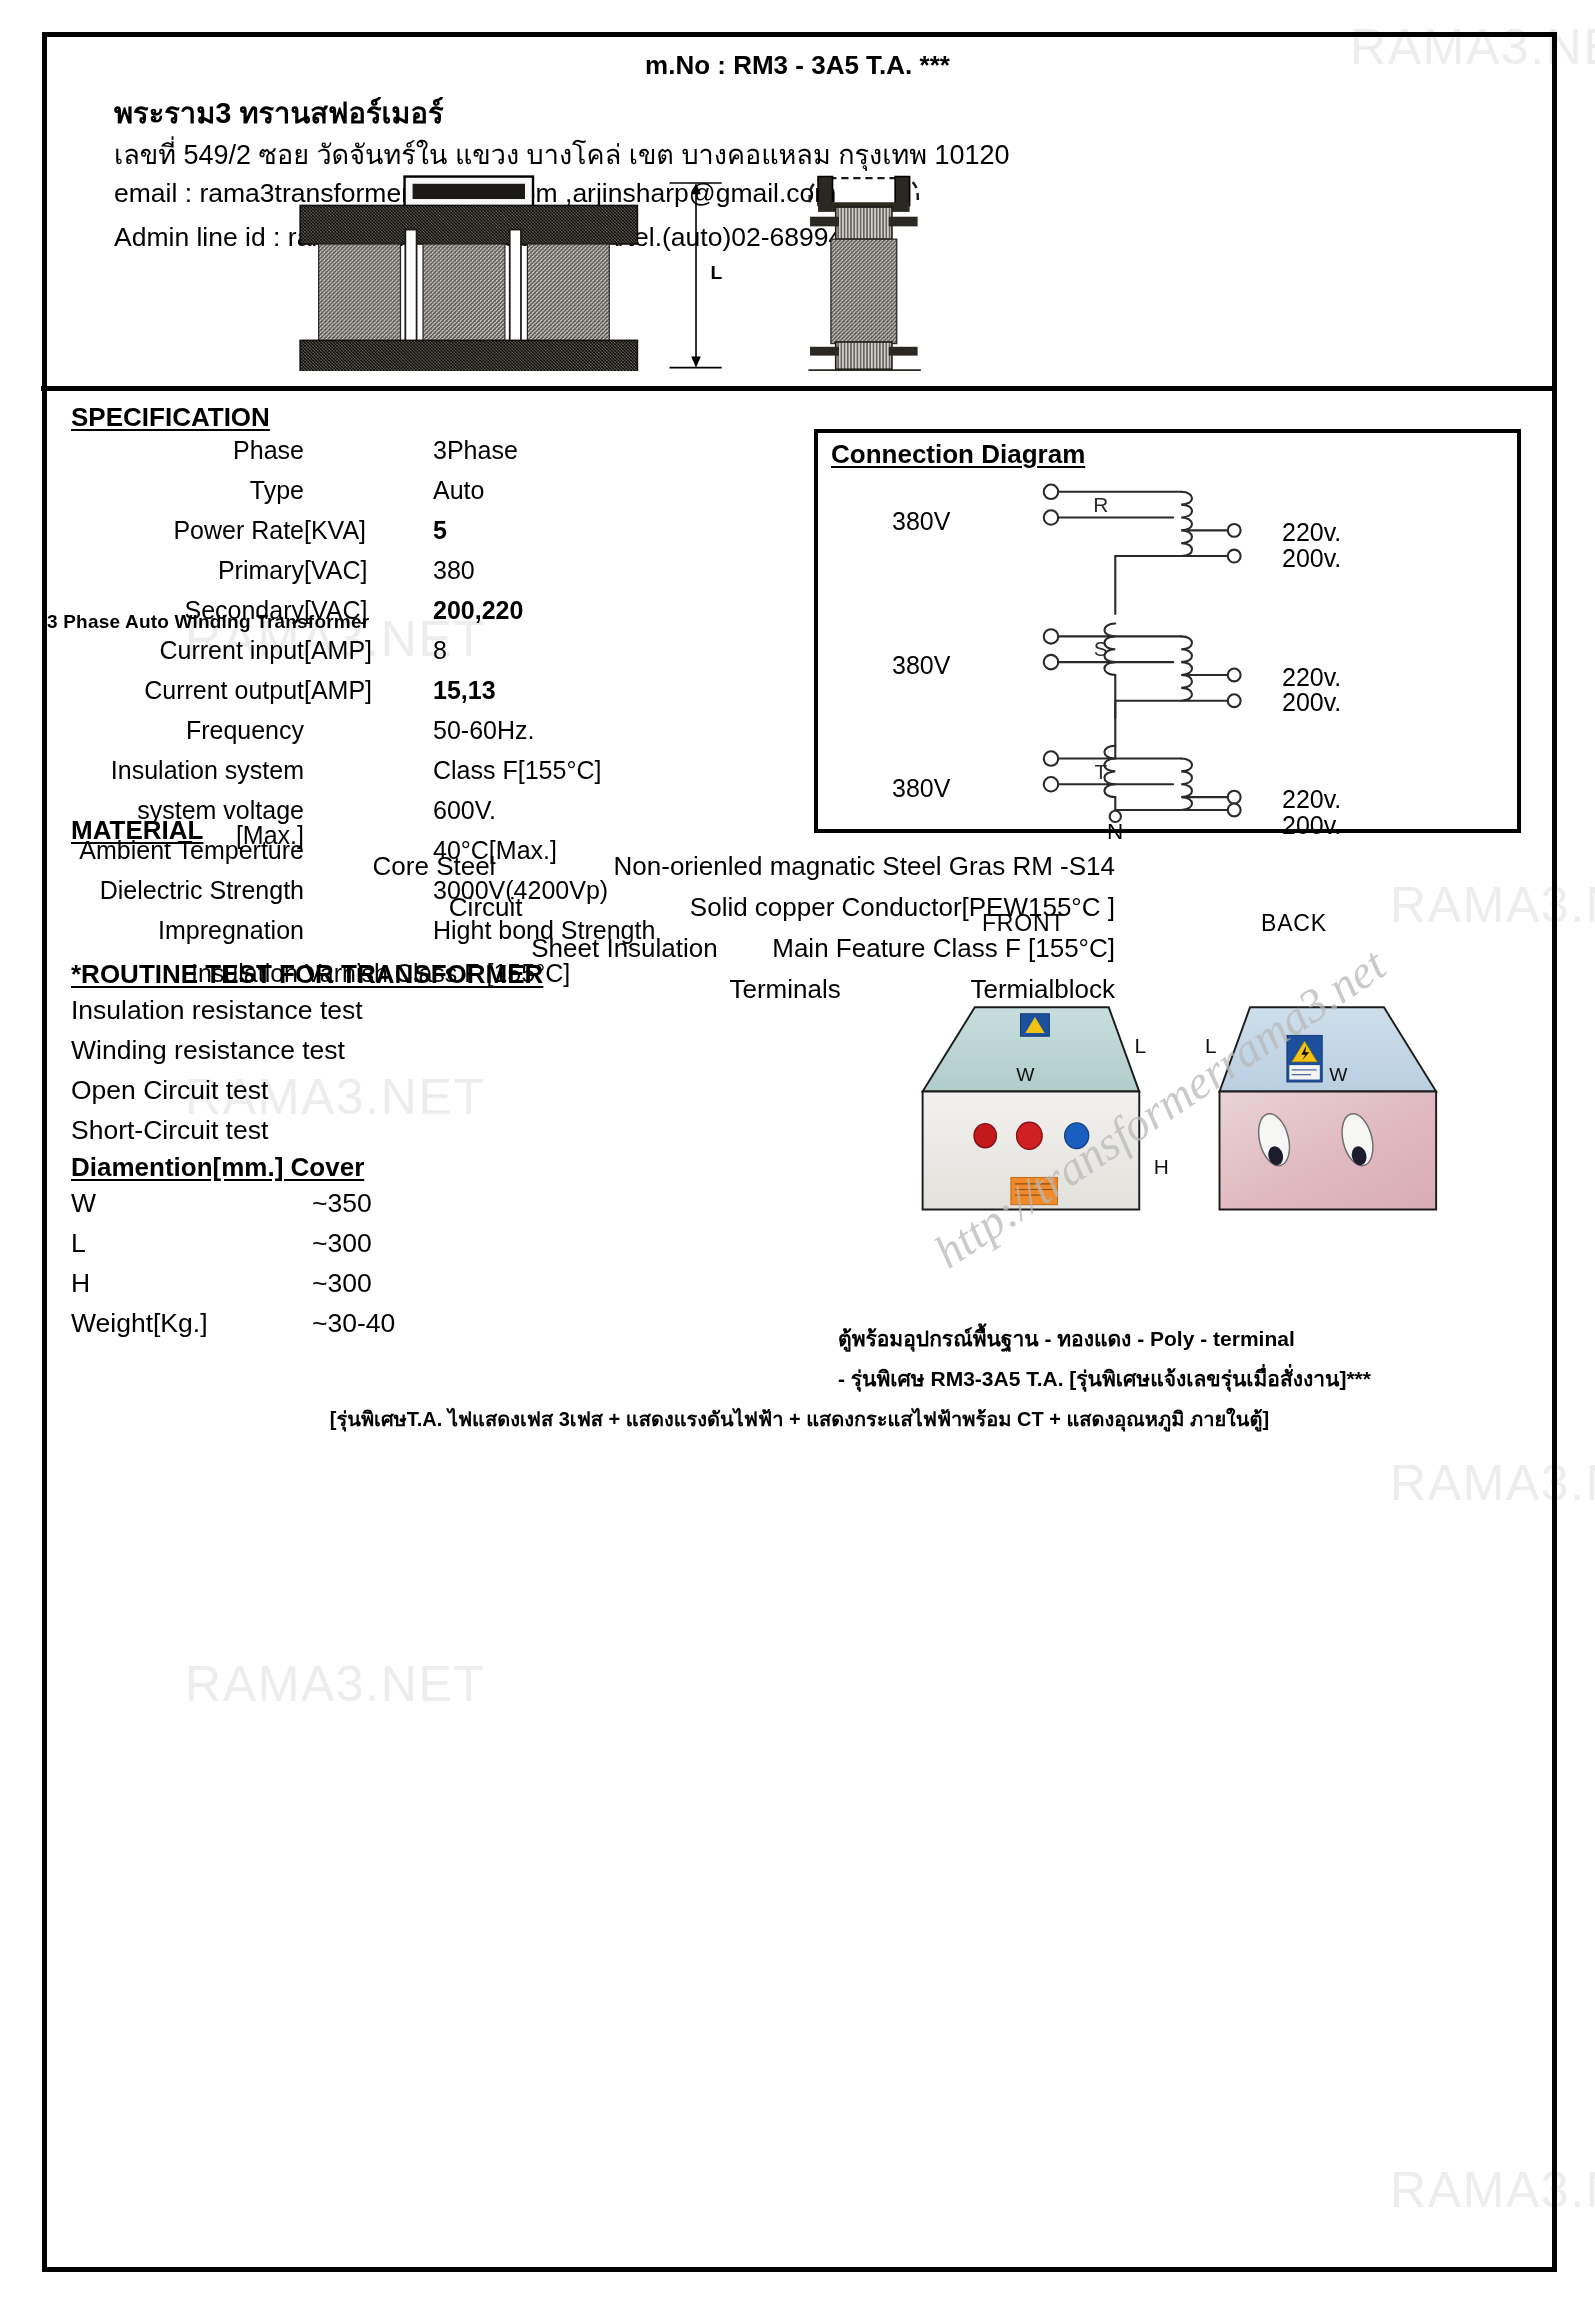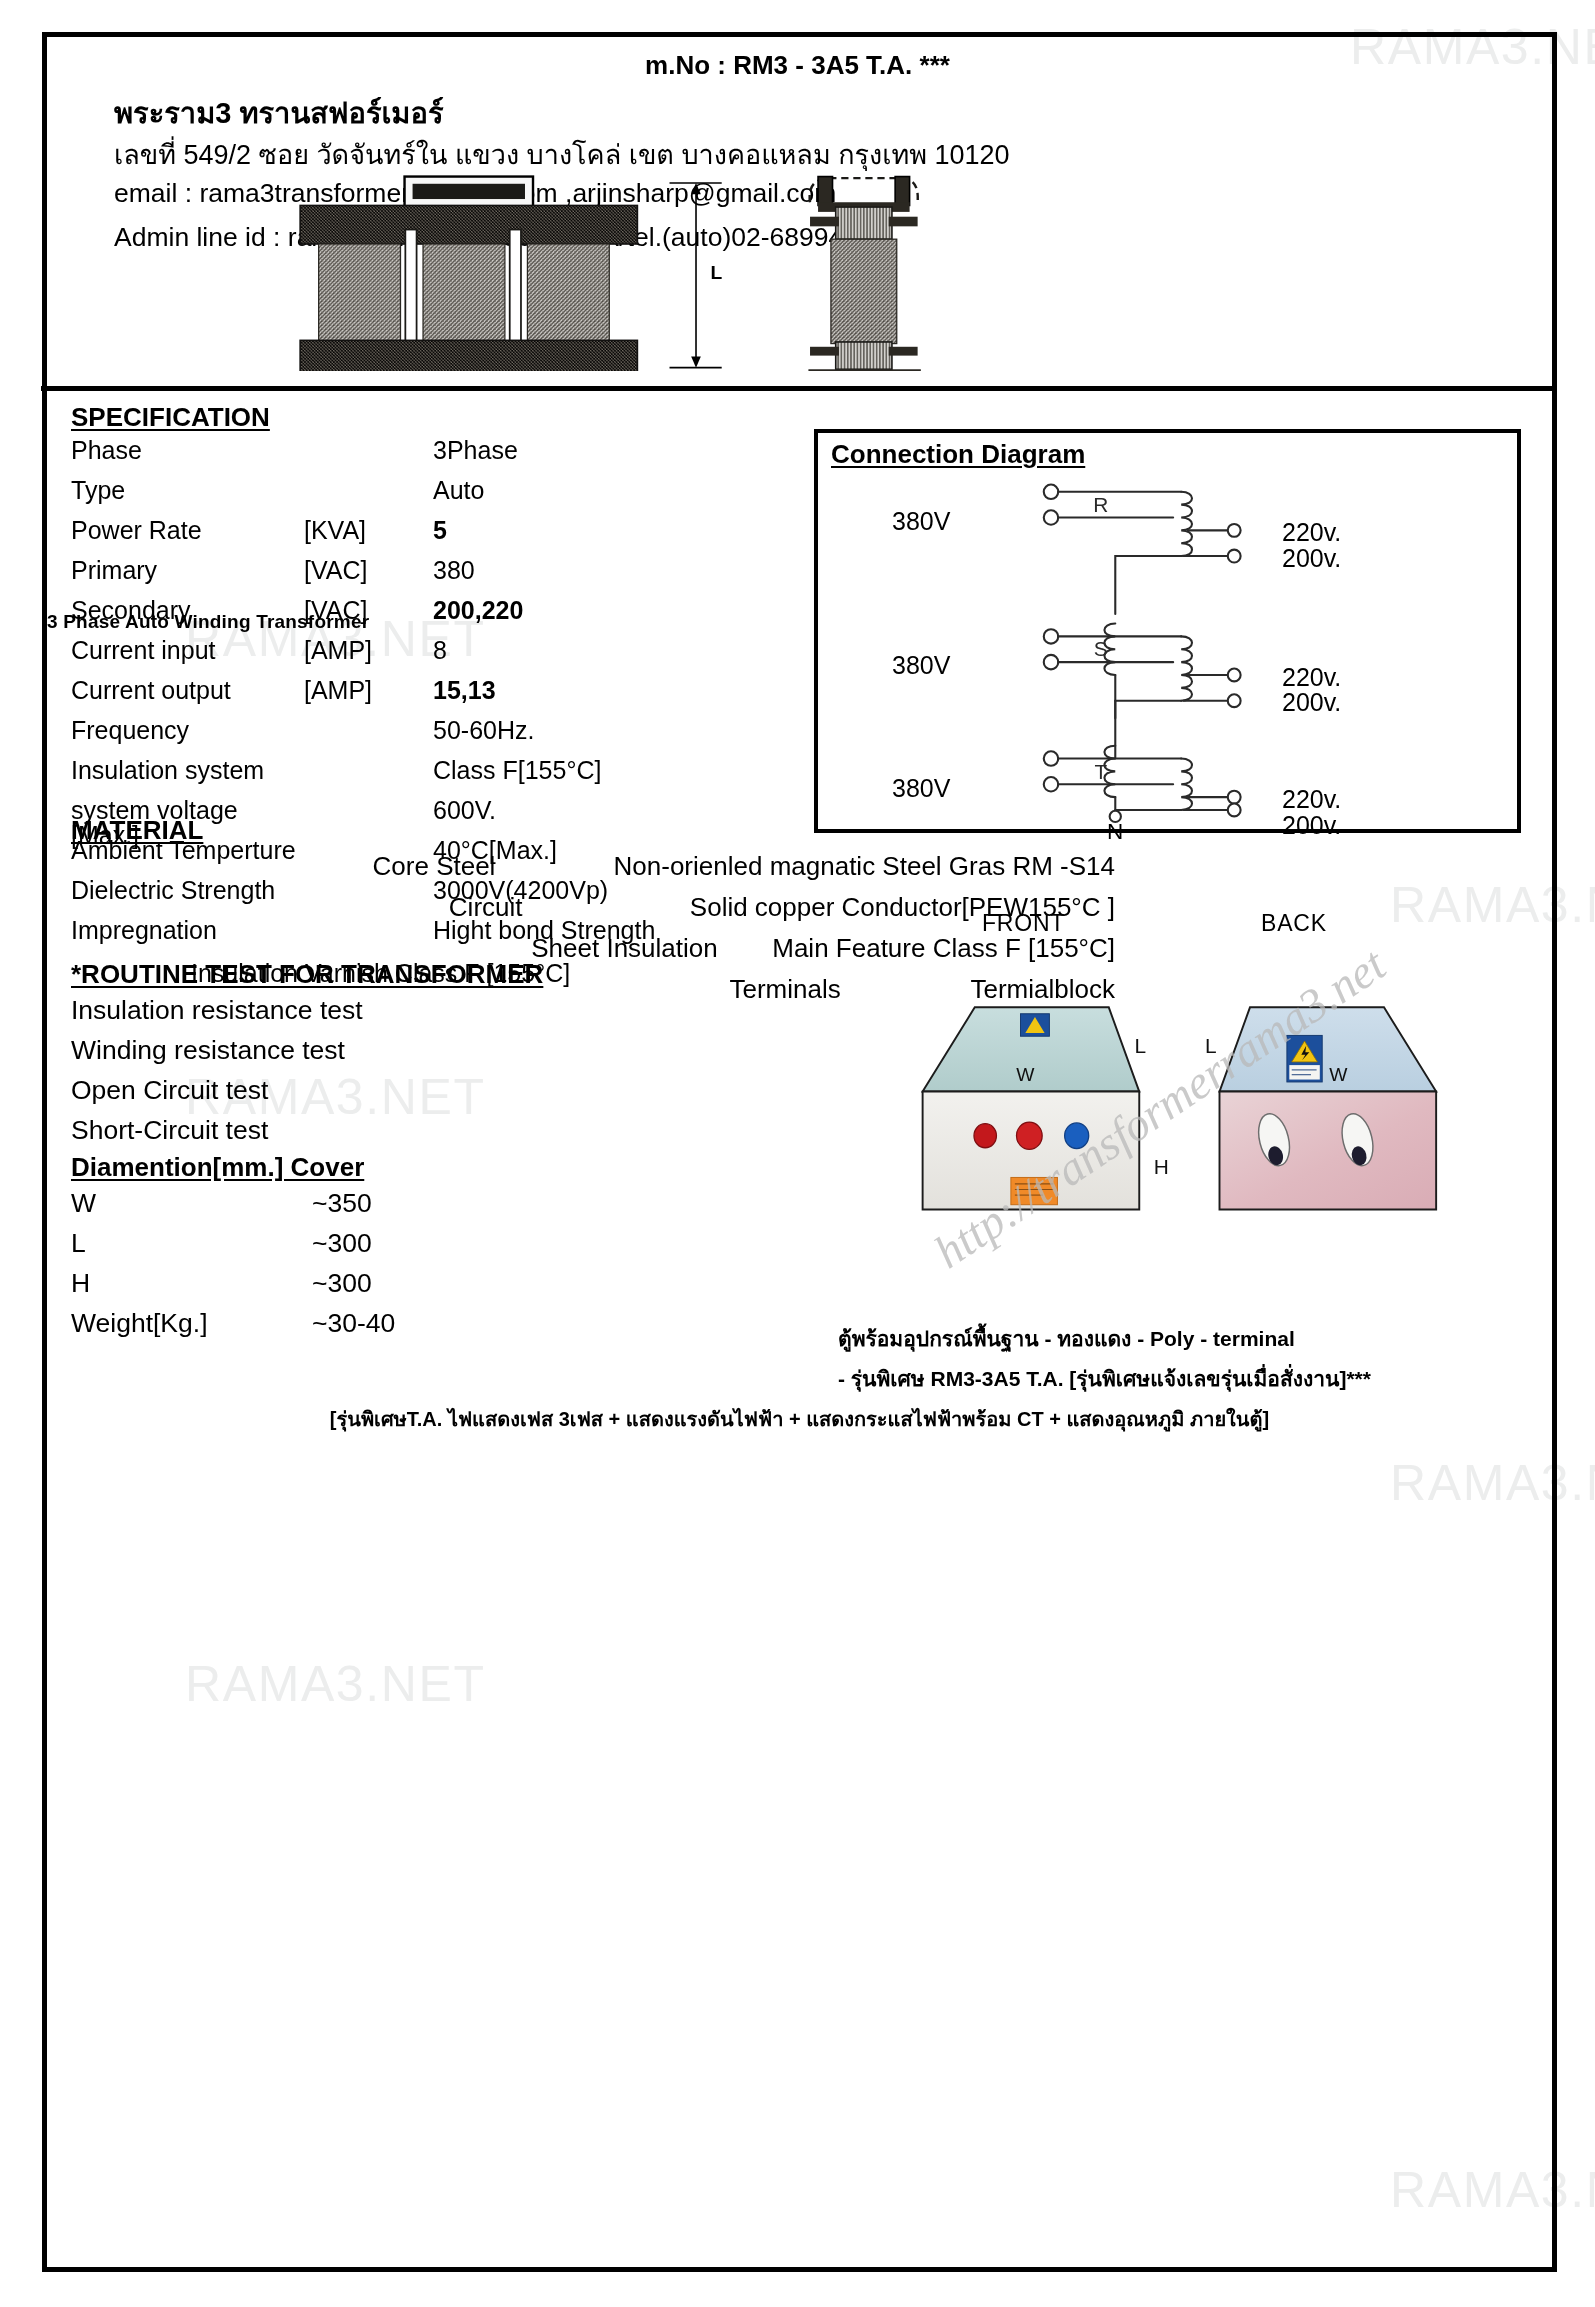--- a/index.html
+++ b/index.html
@@ -30,21 +30,21 @@
              font-size:19px;font-weight:bold;letter-spacing:0.2px;}
   .hdr-rule{position:absolute;left:-5.6px;right:-5.6px;top:349px;height:4.8px;background:#000;}
   
   .drawing{position:absolute;left:209px;top:133px;width:1092px;height:201px;}
   
   .spec{position:absolute;left:24px;top:365px;width:731px;}
   .secthead{font-size:26px;font-weight:bold;text-decoration:underline;
             text-underline-offset:3.2px;margin-bottom:4.8px;}
   .srow{display:flex;align-items:baseline;font-size:25px;line-height:1.0;
         height:40px;}
-  .s-lab{width:233px;flex:0 0 233px;}
+  .s-lab{width:233px;flex:0 0 233px;text-align:right;}
   .s-unit{width:129px;flex:0 0 129px;}
   .s-val{flex:1 1 auto;}
   .b{font-weight:bold;}
   .varnish{font-size:25px;margin-left:120px;margin-top:1.6px;}
   
   #condiag{position:absolute;left:767px;top:360px;width:707px;height:404px;
            border:4px solid #000;box-sizing:border-box;background:transparent;margin-top:32px;}
   .cd-title{position:absolute;left:13px;top:6.4px;font-size:26px;font-weight:bold;
             text-decoration:underline;text-underline-offset:3.2px;}
   

